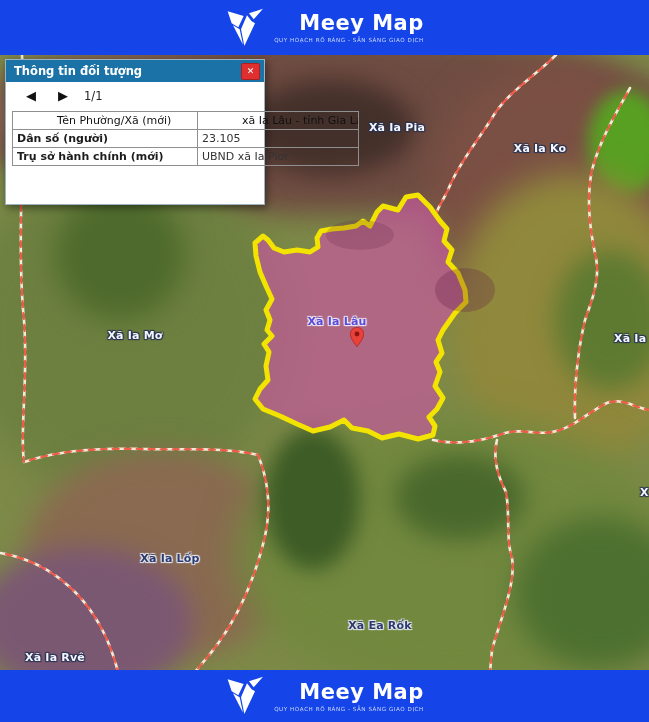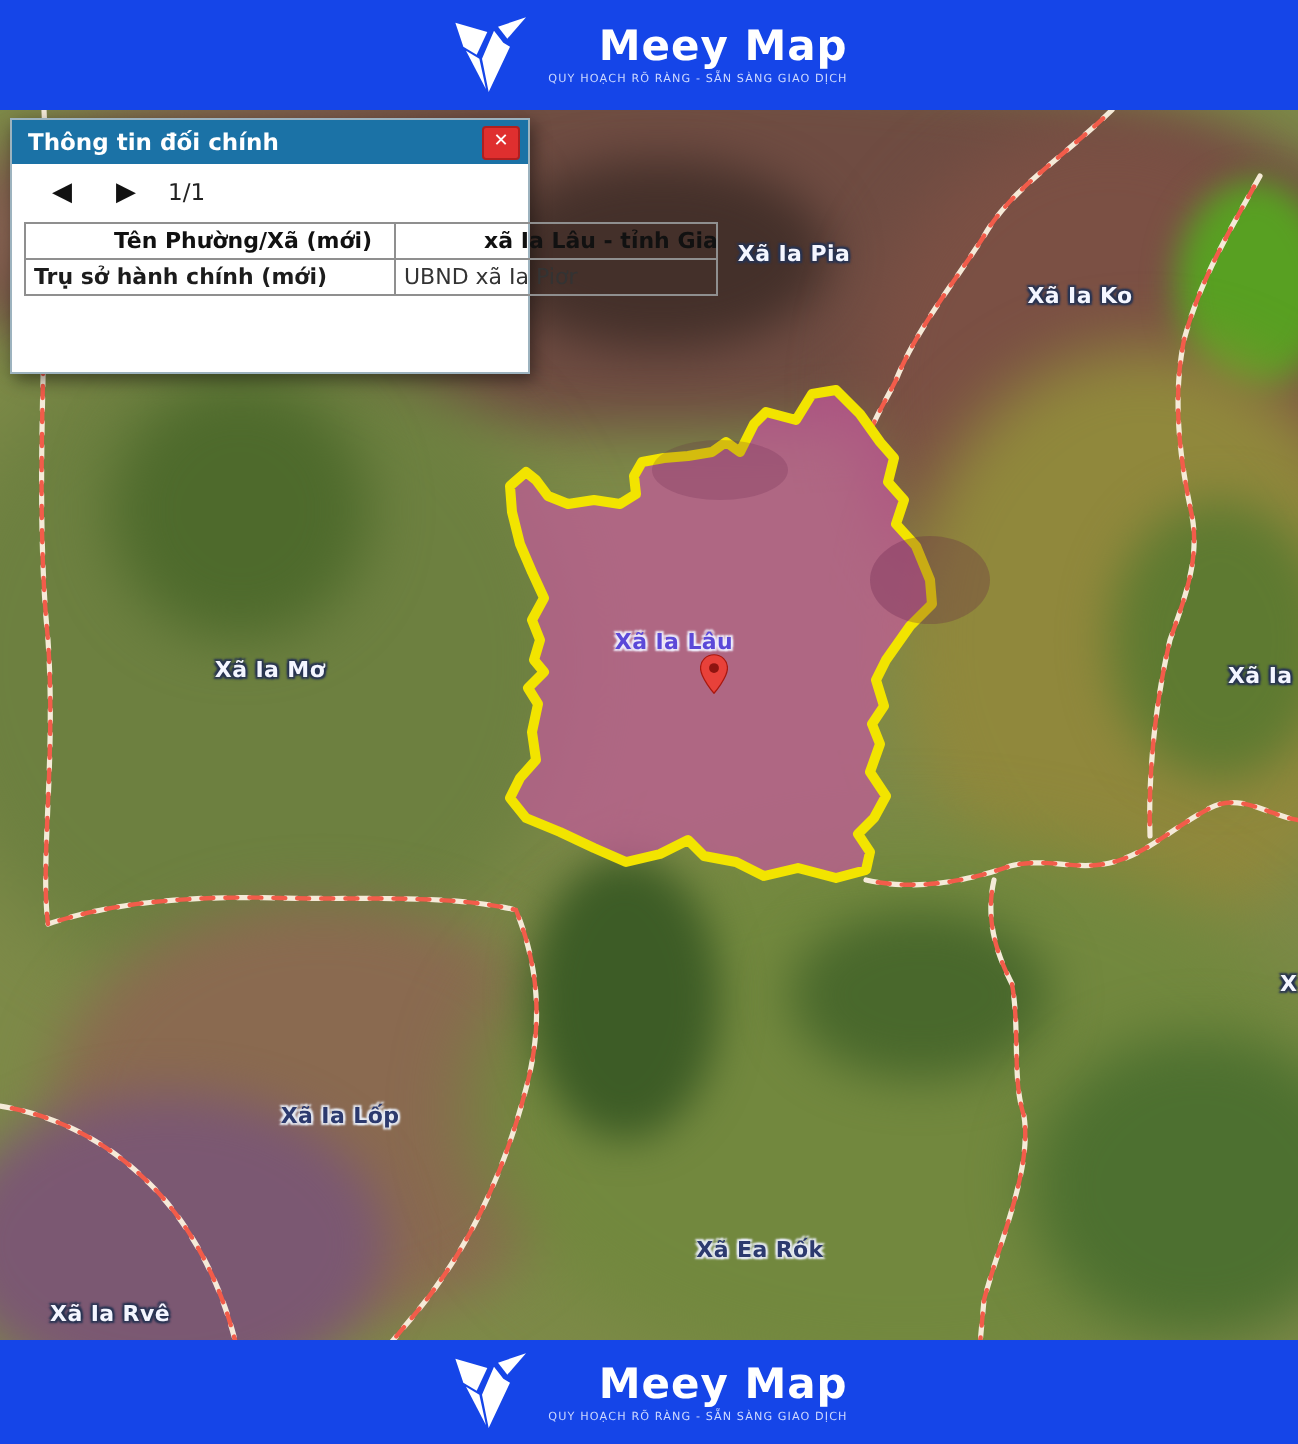--- a/index.html
+++ b/index.html
@@ -69,21 +69,21 @@
   .pager{font-size:11.5px;color:#222;}
   .popup-table{
     border-collapse:collapse;margin:2px 4px 0 6px;table-layout:fixed;width:248px;
   }
   .popup-table td{
     border:1px solid #8f8f8f;font-size:11px;padding:1px 4px;height:15px;
     color:#1c1c1c;overflow:hidden;white-space:nowrap;
   }
   .popup-table td.lbl{font-weight:bold;width:136px;}
   .popup-table td.val{width:112px;color:#333;}
-  .popup-table tr.first td{font-weight:bold;color:#111;padding-left:44px;}
+  .popup-table tr.first td{font-weight:normal;color:#111;padding-left:44px;}
   .popup-bottom{height:38px;background:#fff;}
 </style>
 </head>
 <body>
 
 <div class="brandbar top">
   <div class="logo">
     <svg class="logo-mark" viewBox="0 0 60 62">
       <polygon points="4,6 28,13 20,30 10,24" fill="#fff"></polygon>
       <polygon points="57,2 36,9 43,18" fill="#fff"></polygon>
@@ -154,33 +154,37 @@
   <span class="maplabel light clip-right" style="left:640px;top:437px;">X</span>
 
   <svg class="pin" style="left:357px;top:272px;" width="14" height="20" viewBox="0 0 16 22">
     <path d="M8,0 C3.6,0 0.3,3.4 0.3,7.6 C0.3,13.2 8,22 8,22 C8,22 15.7,13.2 15.7,7.6 C15.7,3.4 12.4,0 8,0 Z" fill="#e8413a" stroke="#a8180f" stroke-width="0.7"></path>
     <circle cx="8" cy="7.6" r="2.8" fill="#8e1410"></circle>
   </svg>
 </div>
 
 <div class="popup">
   <div class="popup-header">
-    <span class="popup-title">Thông tin đối chính</span>
+    <span class="popup-title">Thông tin đối tượng</span>
     <span class="popup-close">✕</span>
   </div>
   <div class="popup-nav">
     <button class="nav-btn">◀</button>
     <button class="nav-btn">▶</button>
     <span class="pager">1/1</span>
   </div>
   <table class="popup-table">
     <tbody>
       <tr class="first">
         <td class="lbl">Tên Phường/Xã (mới)</td>
         <td class="val">xã Ia Lâu - tỉnh Gia Lai</td>
+      </tr>
+      <tr>
+        <td class="lbl">Dân số (người)</td>
+        <td class="val">23.105</td>
       </tr>
       <tr>
         <td class="lbl">Trụ sở hành chính (mới)</td>
         <td class="val">UBND xã Ia Piơr</td>
       </tr>
     </tbody>
   </table>
   <div class="popup-bottom"></div>
 </div>
 

